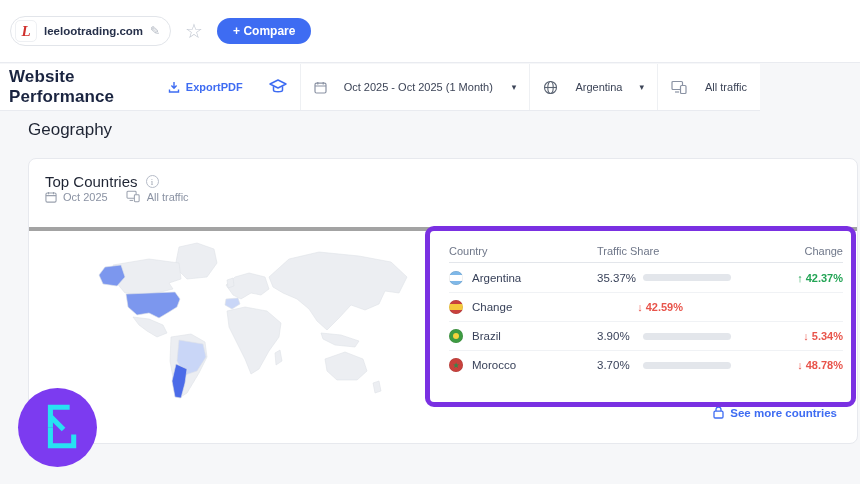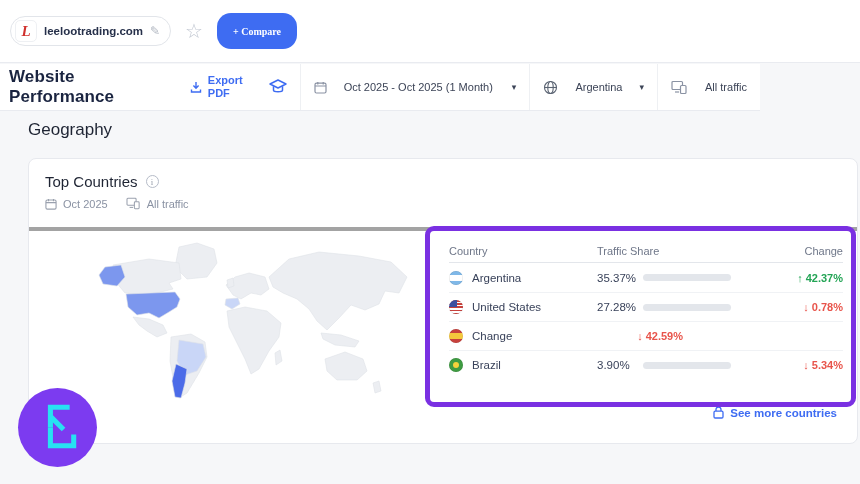--- a/index.html
+++ b/index.html
@@ -13,43 +13,43 @@
   html,body{width:860px;height:484px;overflow:hidden}
   body{font-family:"Liberation Sans",sans-serif;background:#f6f7f9;position:relative;color:var(--text-dark)}
 
   
   .topbar{position:absolute;left:0;top:0;width:860px;height:63px;background:#fff;border-bottom:1px solid var(--line);display:flex;align-items:center;padding:0 10px;gap:14px}
   .site-chip{display:flex;align-items:center;gap:7px;height:30px;padding:0 10px 0 4px;background:#fff;border:1px solid #e2e5ea;border-radius:15px;cursor:pointer}
   .favicon{width:22px;height:22px;border-radius:5px;background:#fff;border:1px solid #eef0f3;display:flex;align-items:center;justify-content:center;font-family:"Liberation Serif",serif;font-style:italic;font-weight:bold;font-size:15px;color:var(--favicon-red)}
   .site-chip .domain{font-size:11.5px;font-weight:bold;color:#26304a}
   .edit-ic{font-size:12px;color:#b0b6c0}
   .star{font-size:20px;color:#c2c8d2;cursor:pointer;line-height:1}
-  .compare-btn{height:36px;padding:0 16px;border:none;border-radius:14px;background:var(--accent);color:#fff;font-size:10px;font-weight:bold;cursor:pointer;font-family:Liberation Serif, serif}
+  .compare-btn{height:26px;padding:0 16px;border:none;border-radius:14px;background:var(--accent);color:#fff;font-size:12px;font-weight:bold;cursor:pointer;font-family:Liberation Sans, sans-serif}
 
   
   .header{position:absolute;left:0;top:64px;width:760px;height:47px;background:#fff;border-bottom:1px solid var(--line);display:flex;align-items:center;justify-content:flex-start;padding-left:9px}
   .page-title{font-size:17px;font-weight:bold;color:#1a2440;letter-spacing:.1px}
   .header-right{display:flex;align-items:center;height:100%}
   .hsep{width:1px;height:100%;background:#eef0f3}
   .hitem{display:flex;align-items:center;gap:17px;padding:0 13px;height:100%;cursor:pointer;font-size:11px;color:#3c4457;white-space:nowrap}
   .export{color:var(--accent);font-weight:bold;line-height:1.15;text-align:left;gap:5px}
-  .export .lines{display:flex;flex-direction:column}
+  .export .lines{display:flex;flex-direction:row}
   .academy{padding:0 12px}
   .caret{font-size:9px;color:#3c4457;margin-left:2px}
   .ic{display:inline-block;vertical-align:middle}
   .ic svg{display:block}
 
   
   .section-title{position:absolute;left:28px;top:120px;font-size:17px;font-weight:normal;color:#1e2433}
   .card{position:absolute;left:28px;top:158px;width:830px;height:286px;background:#fff;border:1px solid #e7e9ee;border-radius:8px}
   .card-head{padding:14px 16px 10px 16px}
   .card-title-row{display:flex;align-items:center;gap:8px}
   .card-title{font-size:15px;font-weight:normal;color:#1e2433}
   .info-ic{width:13px;height:13px;border:1px solid #b6bcc8;border-radius:50%;color:#9aa1ae;font-size:9px;display:flex;align-items:center;justify-content:center;font-family:"Liberation Serif",serif;cursor:pointer}
-  .card-meta{display:flex;align-items:center;gap:6px;margin-top:7px;font-size:11px;color:#8a92a3}
+  .card-meta{display:flex;align-items:center;gap:6px;font-size:11px;color:#8a92a3}
   .card-meta .gap{width:6px}
   .content{position:absolute;left:0;top:68px;width:828px;height:178px;border-top:4px solid #a3a3a3;display:flex}
   .map-wrap{width:400px;height:100%;position:relative}
   .map-wrap svg{position:absolute;left:0;top:2px}
   .land{fill:var(--map-land);stroke:#dfe2e8;stroke-width:.6}
   .hl-strong{fill:var(--map-strong)}
   .hl-medium{fill:var(--map-medium)}
   .hl-light{fill:var(--map-light)}
 
   
@@ -228,33 +228,20 @@
     </div>
     <div class="col-share">
       <span class="share-label">35.37%</span>
       <span class="bar-track"><span class="bar-fill" style="width: 35.37%;"></span></span>
     </div>
     <div class="col-change chg-up">
       <span class="chg-arrow">↑</span><span>42.37%</span>
     </div>
   </div>
 
-  <div class="trow">
-    <div class="col-country">
-      <span class="flag united-states"></span>
-      <span class="country-name">United States</span>
-    </div>
-    <div class="col-share">
-      <span class="share-label">27.28%</span>
-      <span class="bar-track"><span class="bar-fill" style="width: 27.28%;"></span></span>
-    </div>
-    <div class="col-change chg-down">
-      <span class="chg-arrow">↓</span><span>0.78%</span>
-    </div>
-  </div>
 
   <div class="trow">
     <div class="col-country">
       <span class="flag spain"></span>
       <span class="country-name">Change</span>
     </div>
     <div class="col-change chg-down">
       <span class="chg-arrow">↓</span><span>42.59%</span>
     </div>
   </div>
@@ -266,20 +253,33 @@
     </div>
     <div class="col-share">
       <span class="share-label">3.90%</span>
       <span class="bar-track"><span class="bar-fill" style="width: 3.9%;"></span></span>
     </div>
     <div class="col-change chg-down">
       <span class="chg-arrow">↓</span><span>5.34%</span>
     </div>
   </div>
 
+  <div class="trow">
+    <div class="col-country">
+      <span class="flag morocco"></span>
+      <span class="country-name">Morocco</span>
+    </div>
+    <div class="col-share">
+      <span class="share-label">3.70%</span>
+      <span class="bar-track"><span class="bar-fill" style="width: 3.7%;"></span></span>
+    </div>
+    <div class="col-change chg-down">
+      <span class="chg-arrow">↓</span><span>48.78%</span>
+    </div>
+  </div>
 </div>
     </div>
   </div>
 
   <div class="highlight-box"></div>
 
   <div class="card-foot">
     <div class="see-more">
       <span class="ic">
         <svg width="11" height="13" viewBox="0 0 11 13" fill="none" stroke="#3e6cf2" stroke-width="1.3">

